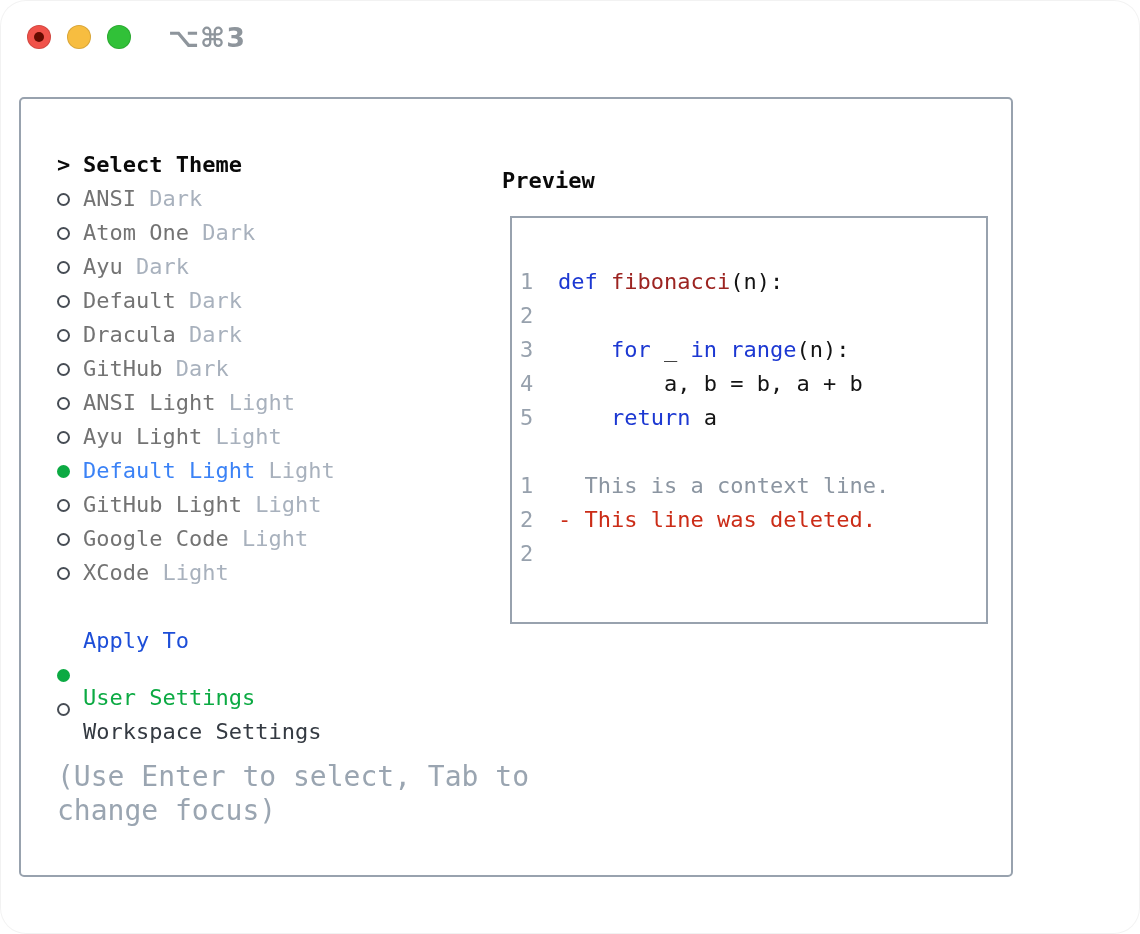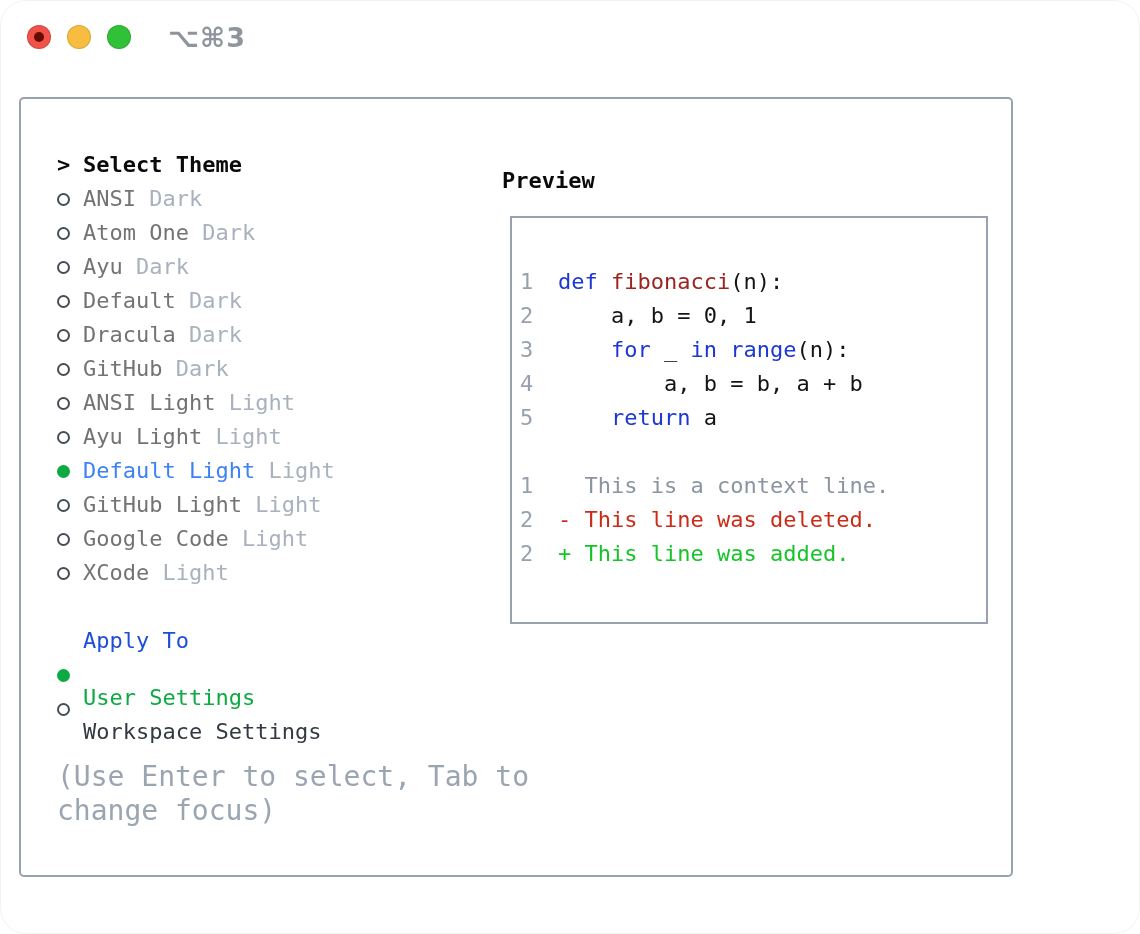--- a/index.html
+++ b/index.html
@@ -100,25 +100,25 @@
       <div id="hint">
           <div class="hint-line">(Use Enter to select, Tab to</div>
           <div class="hint-line">change focus)</div>
         </div>
     </div>
 
     <div class="right-pane">
       <div class="preview-title">Preview</div>
       <div class="preview-box" id="preview-box">
           <div class="pline"><span class="pnum">1</span><span><span class="tok-keyword">def</span><span class="tok-plain"> </span><span class="tok-function">fibonacci</span><span class="tok-plain">(n):</span></span></div>
-          <div class="pline"><span class="pnum">2</span><span><span class="tok-plain">    a, b = 0, 1</span></span></div>
+          <div class="pline"><span class="pnum">2</span></div>
           <div class="pline"><span class="pnum">3</span><span><span class="tok-plain">    </span><span class="tok-keyword">for</span><span class="tok-plain"> _ </span><span class="tok-keyword">in</span><span class="tok-plain"> </span><span class="tok-keyword">range</span><span class="tok-plain">(n):</span></span></div>
           <div class="pline"><span class="pnum">4</span><span><span class="tok-plain">        a, b = b, a + b</span></span></div>
           <div class="pline"><span class="pnum">5</span><span><span class="tok-plain">    </span><span class="tok-keyword">return</span><span class="tok-plain"> a</span></span></div>
           <div class="pline"></div>
           <div class="pline"><span class="pnum">1</span><span class="diff-context">  This is a context line.</span></div>
           <div class="pline"><span class="pnum">2</span><span class="diff-deleted">- This line was deleted.</span></div>
-          <div class="pline"><span class="pnum">2</span><span class="diff-added">+ This line was added.</span></div>
+          <div class="pline"><span class="pnum">2</span></div>
         </div>
     </div>
 
   </div>
 </div>
 
 </body></html>

